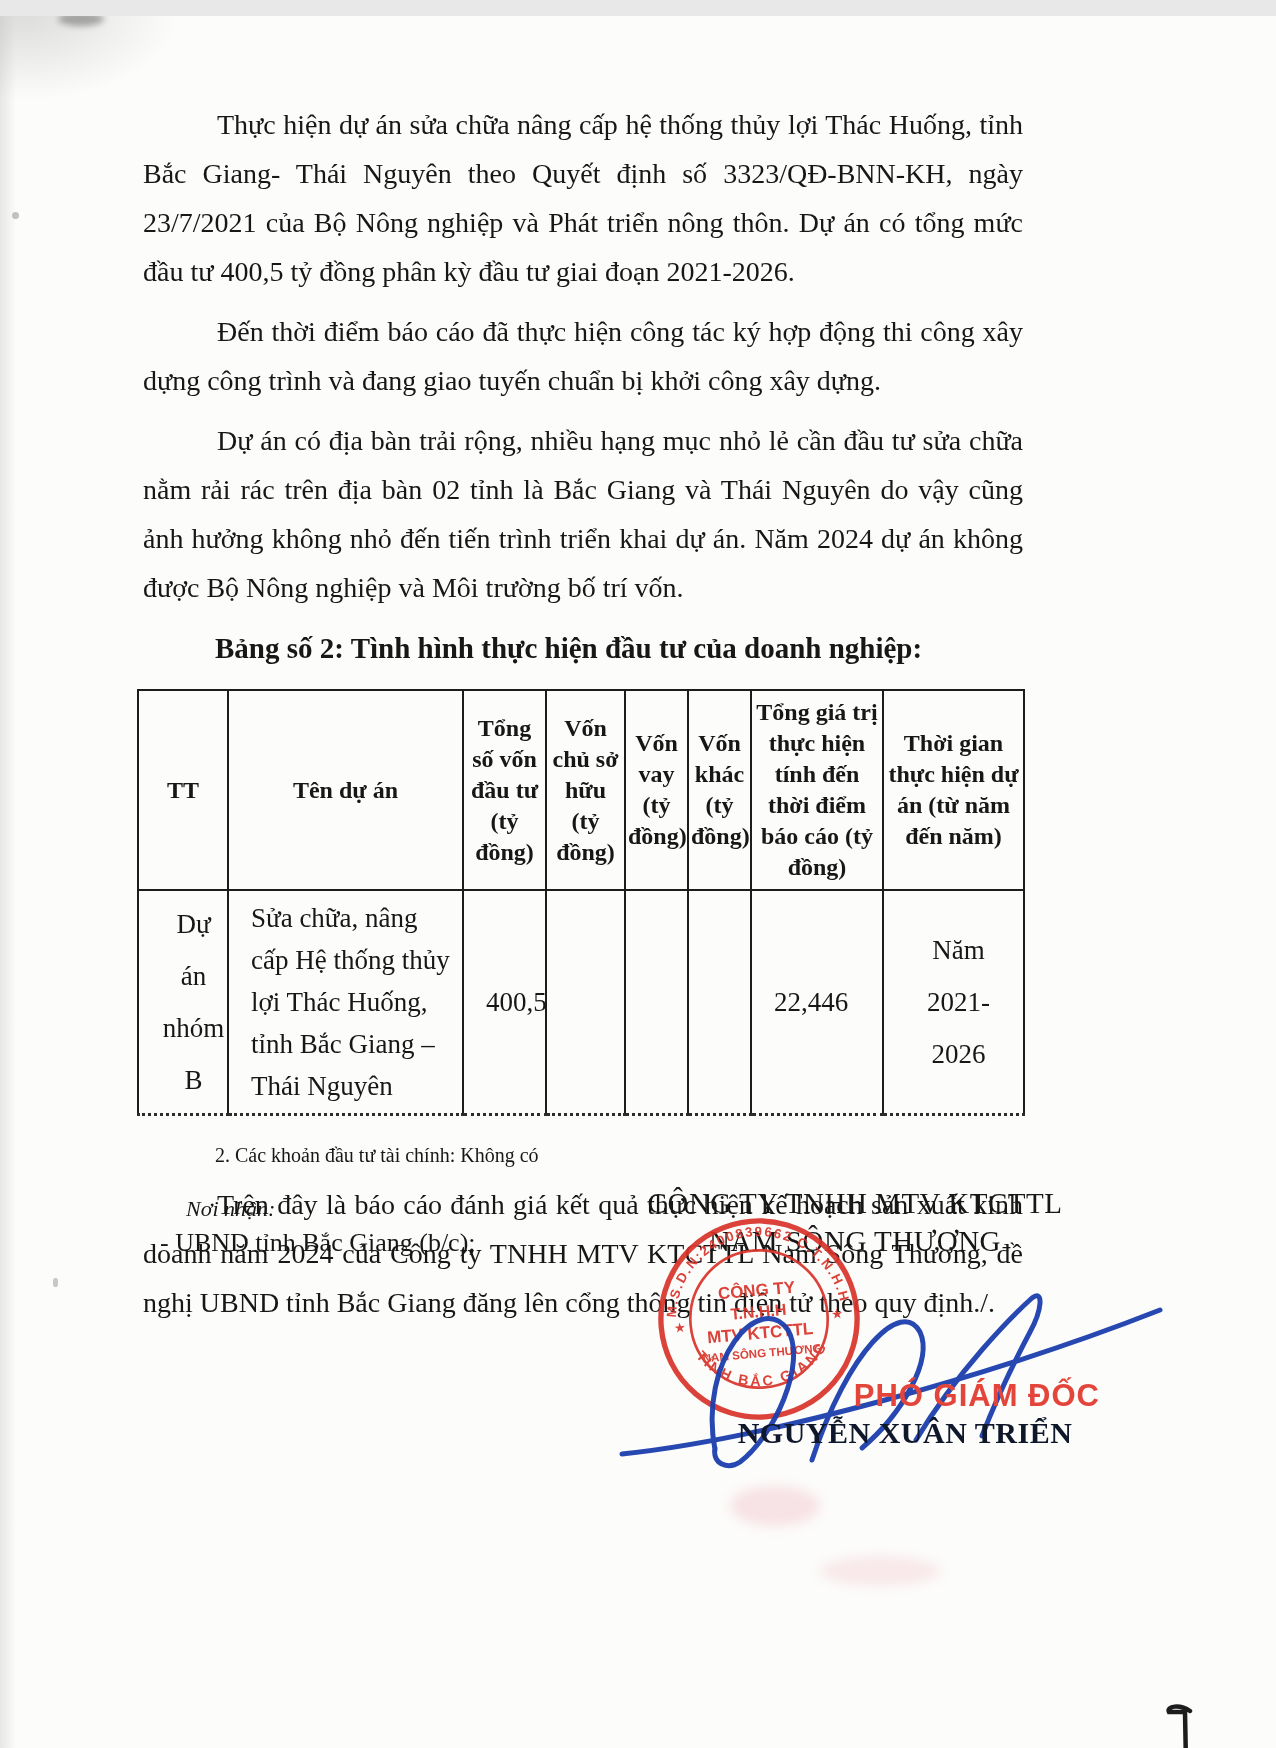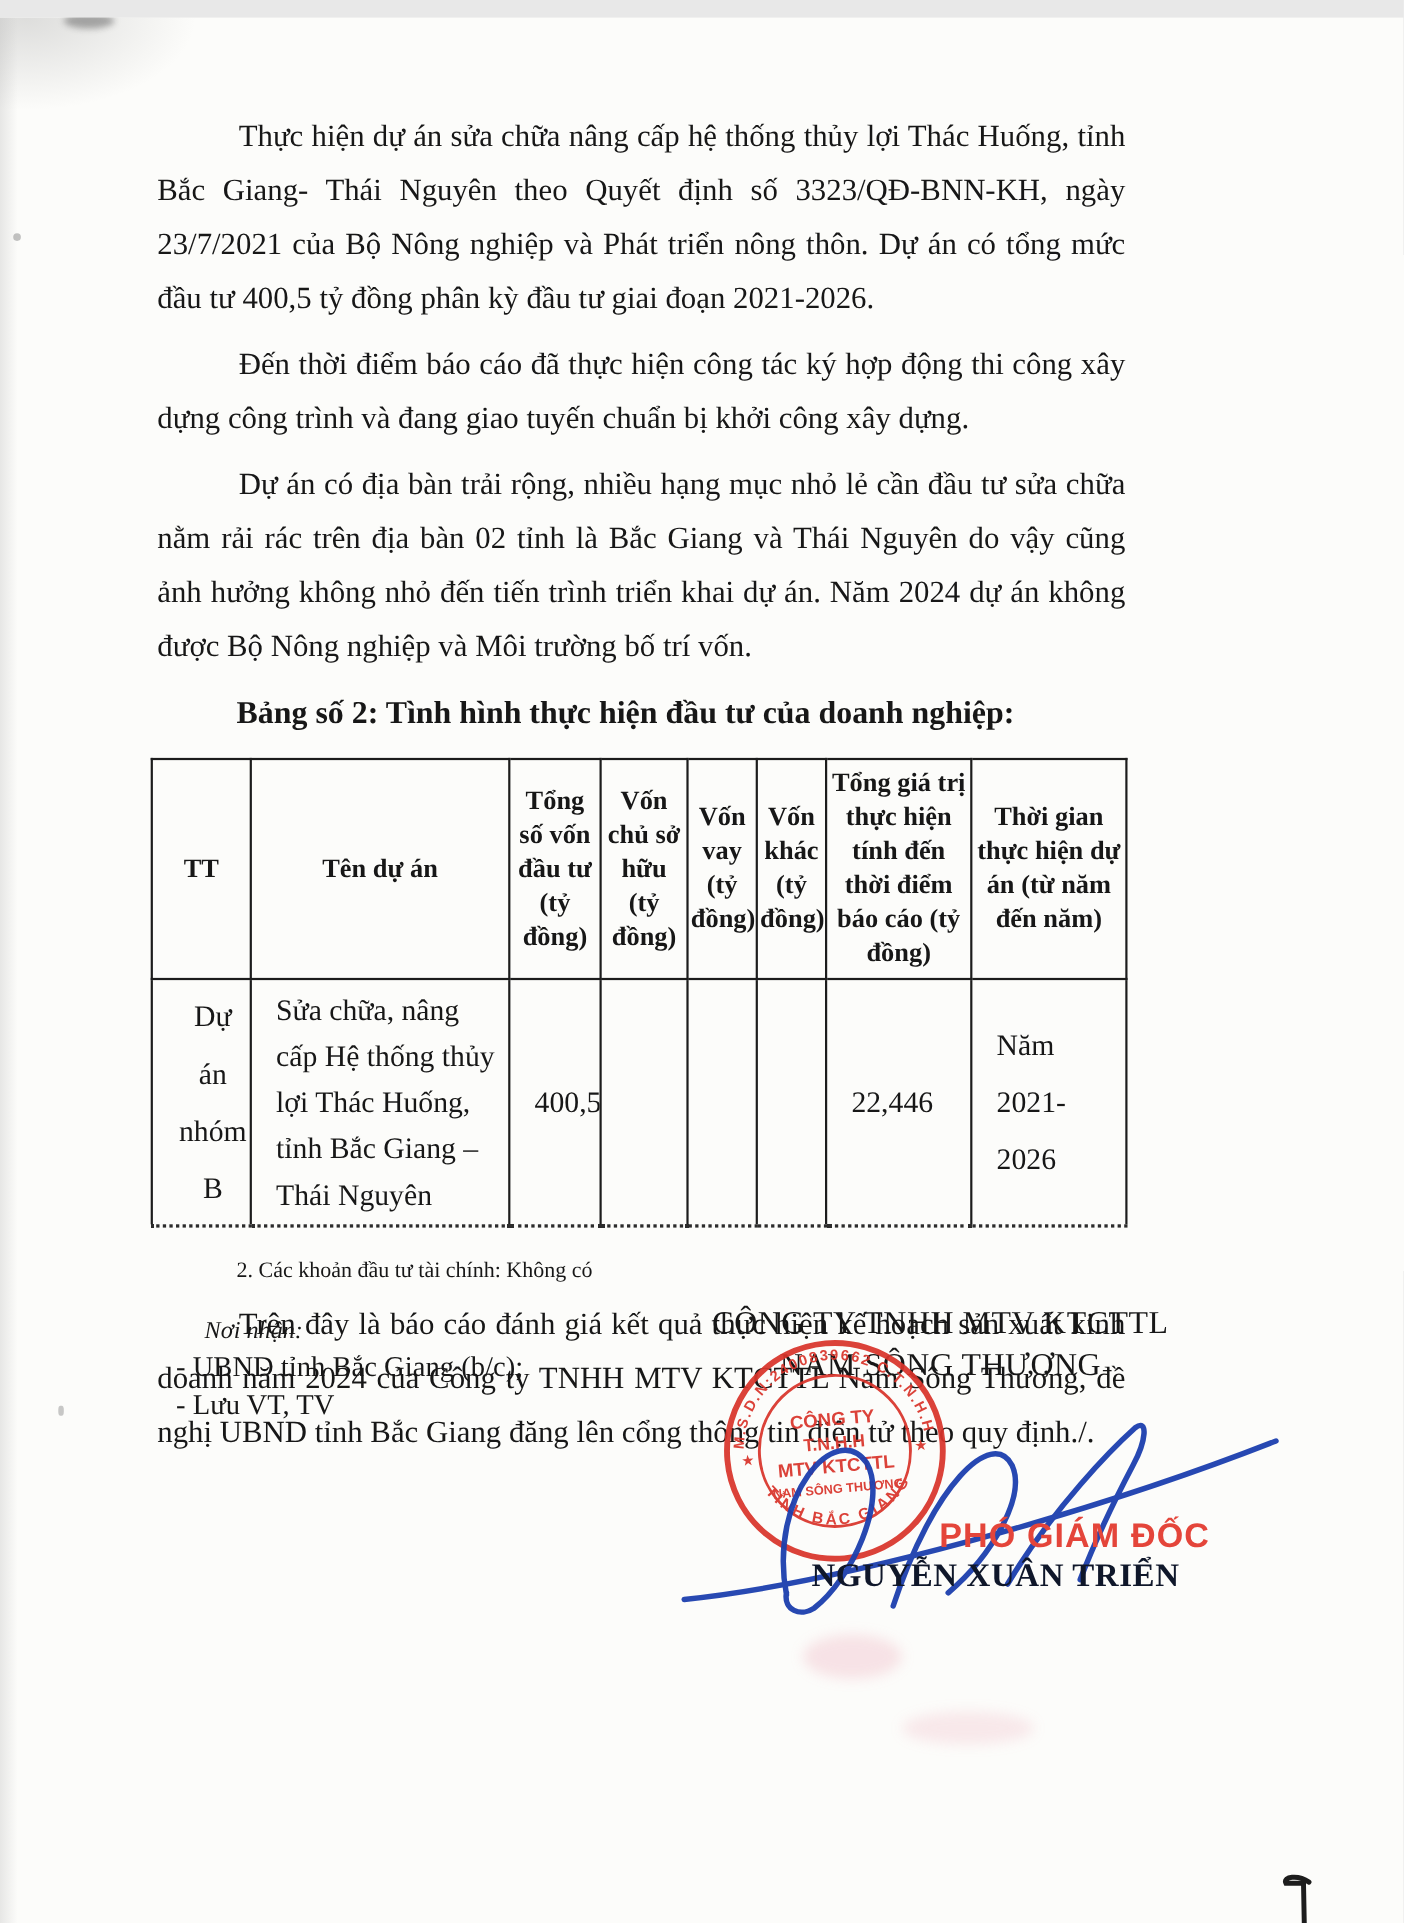--- a/index.html
+++ b/index.html
@@ -42,21 +42,21 @@
   table.inv th{
     font-size:24px;line-height:31px;font-weight:bold;text-align:center;
     vertical-align:middle;padding:6px 2px;
   }
   tr.hdr{height:164px;}
   tr.data{height:176px;}
   tr.data td{border-bottom:3px dotted #2c2c2c;padding-left:22px;}
   td.c-tt{font-size:27px;text-align:center;line-height:52px;vertical-align:middle;}
   td.c-name{font-size:27px;text-align:left;line-height:42px;padding:6px 4px 6px 8px;vertical-align:middle;}
   td.c-num{font-size:27px;text-align:left;padding-right:6px;vertical-align:middle;}
-  td.c-period{font-size:27px;text-align:left;line-height:52px;padding:0 12px;vertical-align:middle;}
+  td.c-period{font-size:27px;text-align:center;line-height:52px;padding:0 12px;vertical-align:middle;}
 
   .section2{font-size:20px;margin:28px 0 13px 0;text-indent:72px;}
 
   
   .recipients{position:absolute;left:160px;top:1176px;font-size:26px;line-height:34px;}
   .recipients .label{font-weight:normal;font-style:italic;font-size:22px;margin-left:26px;}
   .company{position:absolute;left:640px;top:1168px;width:430px;text-align:center;
     font-weight:normal;font-size:29px;line-height:38px;letter-spacing:.5px;}
   .sign-title{position:absolute;left:710px;top:1362px;width:390px;text-align:right;
     color:#e4453a;font-family:"Liberation Sans","DejaVu Sans",sans-serif;
@@ -122,21 +122,20 @@
       </tbody>
     </table>
 
     <div class="section2">2. Các khoản đầu tư tài chính: Không có</div>
     <p class="body">Trên đây là báo cáo đánh giá kết quả thực hiện kế hoạch sản xuất kinh doanh năm 2024 của Công ty TNHH MTV KTCTTL Nam Sông Thương, đề nghị UBND tỉnh Bắc Giang đăng lên cổng thông tin điện tử theo quy định./.</p>
   </div>
 
   <div class="recipients">
     <div class="label">Nơi nhận:</div>
     <div>- UBND tỉnh Bắc Giang (b/c);</div>
-    <div>- Lưu VT, TV</div>
   </div>
 
   <div class="company">
     <div>CÔNG TY TNHH MTV KTCTTL</div>
     <div>NAM SÔNG THƯƠNG</div>
   </div>
 
   <svg class="stamp-svg" viewBox="0 0 240 240">
     <defs>
       <path id="arcTop" d="M 27 120 A 93 93 0 1 1 213 120" fill="none"></path>

